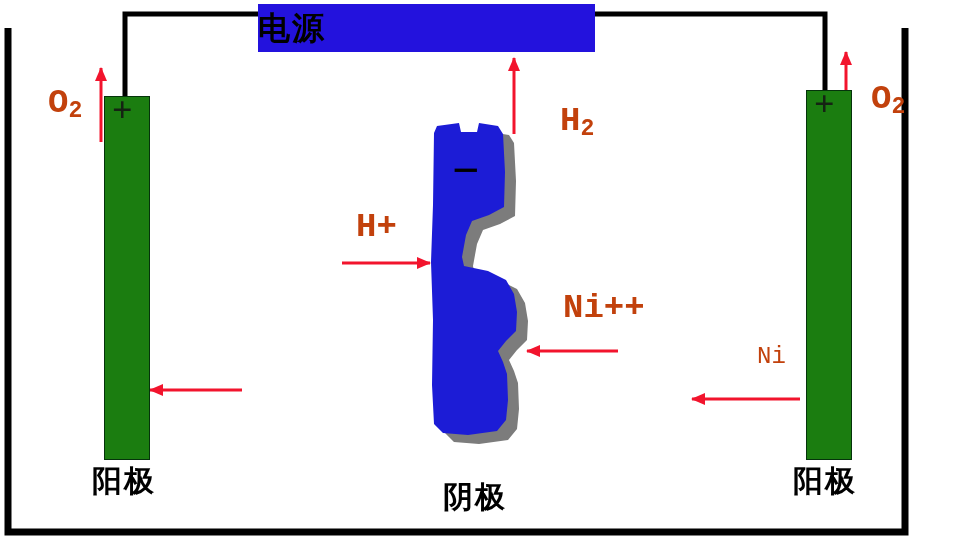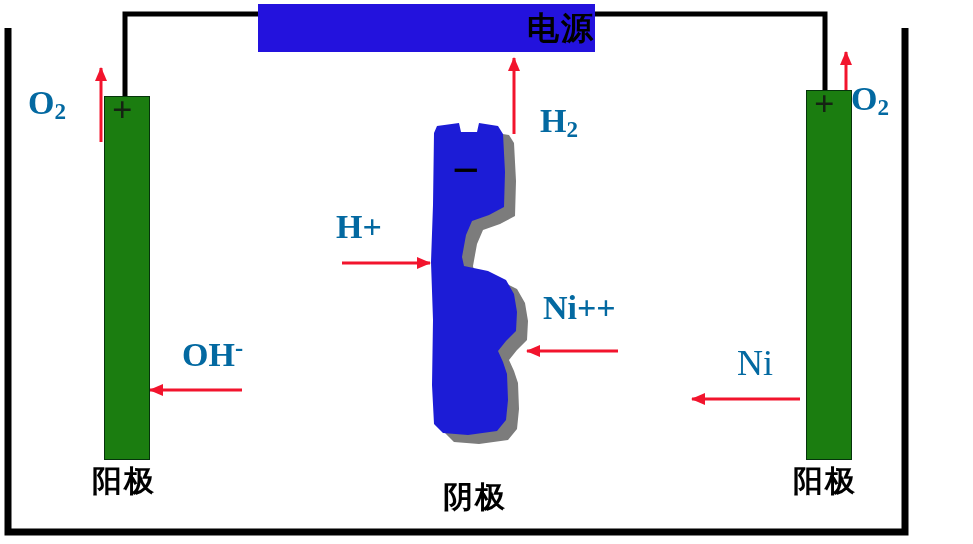--- a/index.html
+++ b/index.html
@@ -1,26 +1,26 @@
 <!DOCTYPE html>
 <html><head>
 <meta charset="utf-8">
 <style>
   html,body{margin:0;padding:0;background:#ffffff;}
   #stage{position:relative;width:973px;height:544px;background:#ffffff;overflow:hidden;
          font-family:"Liberation Serif",serif;}
   #draw{position:absolute;left:0;top:0;z-index:1;}
   .abs{position:absolute;z-index:4;}
-  .sci{font-family:Liberation Serif, serif;font-weight:bold;font-size:34px;color:#0369a1;line-height:1;white-space:nowrap;}
+  .sci{font-family:Liberation Mono, monospace;font-weight:bold;font-size:34px;color:#c2410c;line-height:1;white-space:nowrap;margin-left:20px;}
   .sci sub{font-size:0.68em;vertical-align:-0.22em;}
   .sci sup{font-size:0.72em;vertical-align:0.42em;}
-  .sci.regular{font-weight:normal;font-size:36px;}
+  .sci.regular{font-weight:normal;font-size:24px;}
   .cjk{font-family:"Liberation Sans",sans-serif;font-weight:bold;font-size:30px;color:#000;line-height:1;letter-spacing:2px;white-space:nowrap;}
   #power-box{position:absolute;left:258px;top:4px;width:337px;height:48px;background:#2312dd;z-index:3;
-             display:flex;align-items:center;justify-content:flex-end;}
+             display:flex;align-items:center;justify-content:flex-start;}
   #power-box .cjk{font-size:32px;}
   .electrode{position:absolute;background:#1b7d10;border:1px solid #05330b;z-index:2;}
   #electrode-left{left:104px;top:96px;width:44px;height:362px;}
   #electrode-right{left:806px;top:90px;width:44px;height:368px;}
   .polarity{position:absolute;z-index:5;font-family:"Liberation Serif",serif;font-weight:bold;line-height:1;color:#141414;opacity:0.85;}
   #plus-left{left:112px;top:92px;font-size:36px;}
   #plus-right{left:814px;top:86px;font-size:36px;}
   #minus-cathode{left:452px;top:146px;font-size:48px;color:#000;opacity:1;}
 </style>
 </head>
@@ -69,21 +69,20 @@
   <div class="abs sci" style="left:28px;top:86px"><span>O</span><sub>2</sub></div>
 
   <div class="abs sci" style="left:540px;top:104px"><span>H</span><sub>2</sub></div>
 
   <div class="abs sci" style="left:851px;top:82px"><span>O</span><sub>2</sub></div>
 
   <div class="abs sci" style="left:336px;top:210px">H+</div>
 
   <div class="abs sci" style="left:543px;top:291px">Ni++</div>
 
-  <div class="abs sci" style="left:182px;top:336px"><span>OH</span><sup>-</sup></div>
 
   <div class="abs sci regular" style="left:737px;top:345px">Ni</div>
 
   <div class="abs cjk" style="left:92px;top:466px">阳极</div>
   <div class="abs cjk" style="left:443px;top:482px">阴极</div>
   <div class="abs cjk" style="left:793px;top:466px">阳极</div>
 
 </div>
 
 </body></html>

